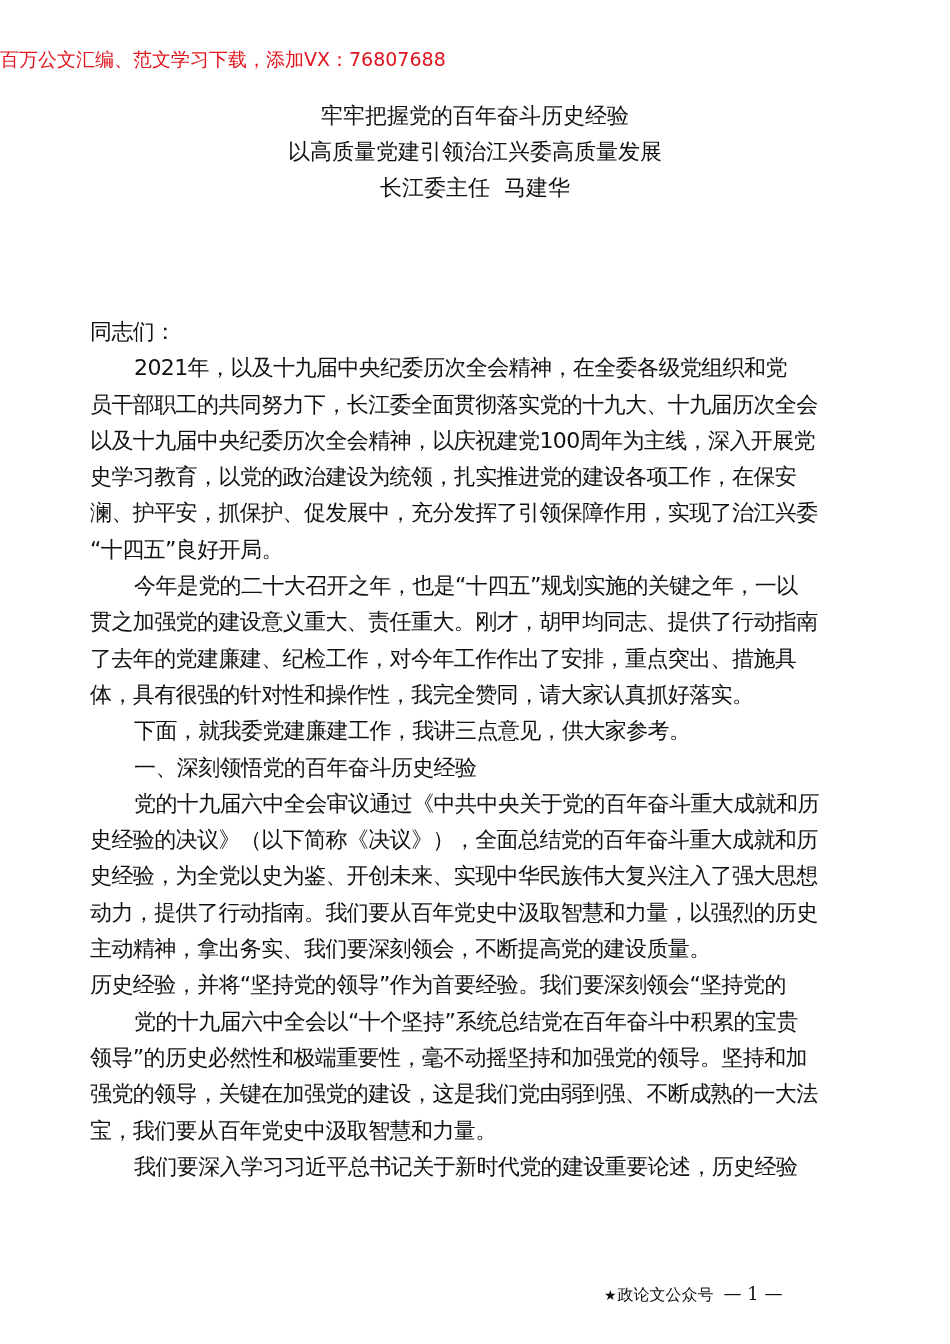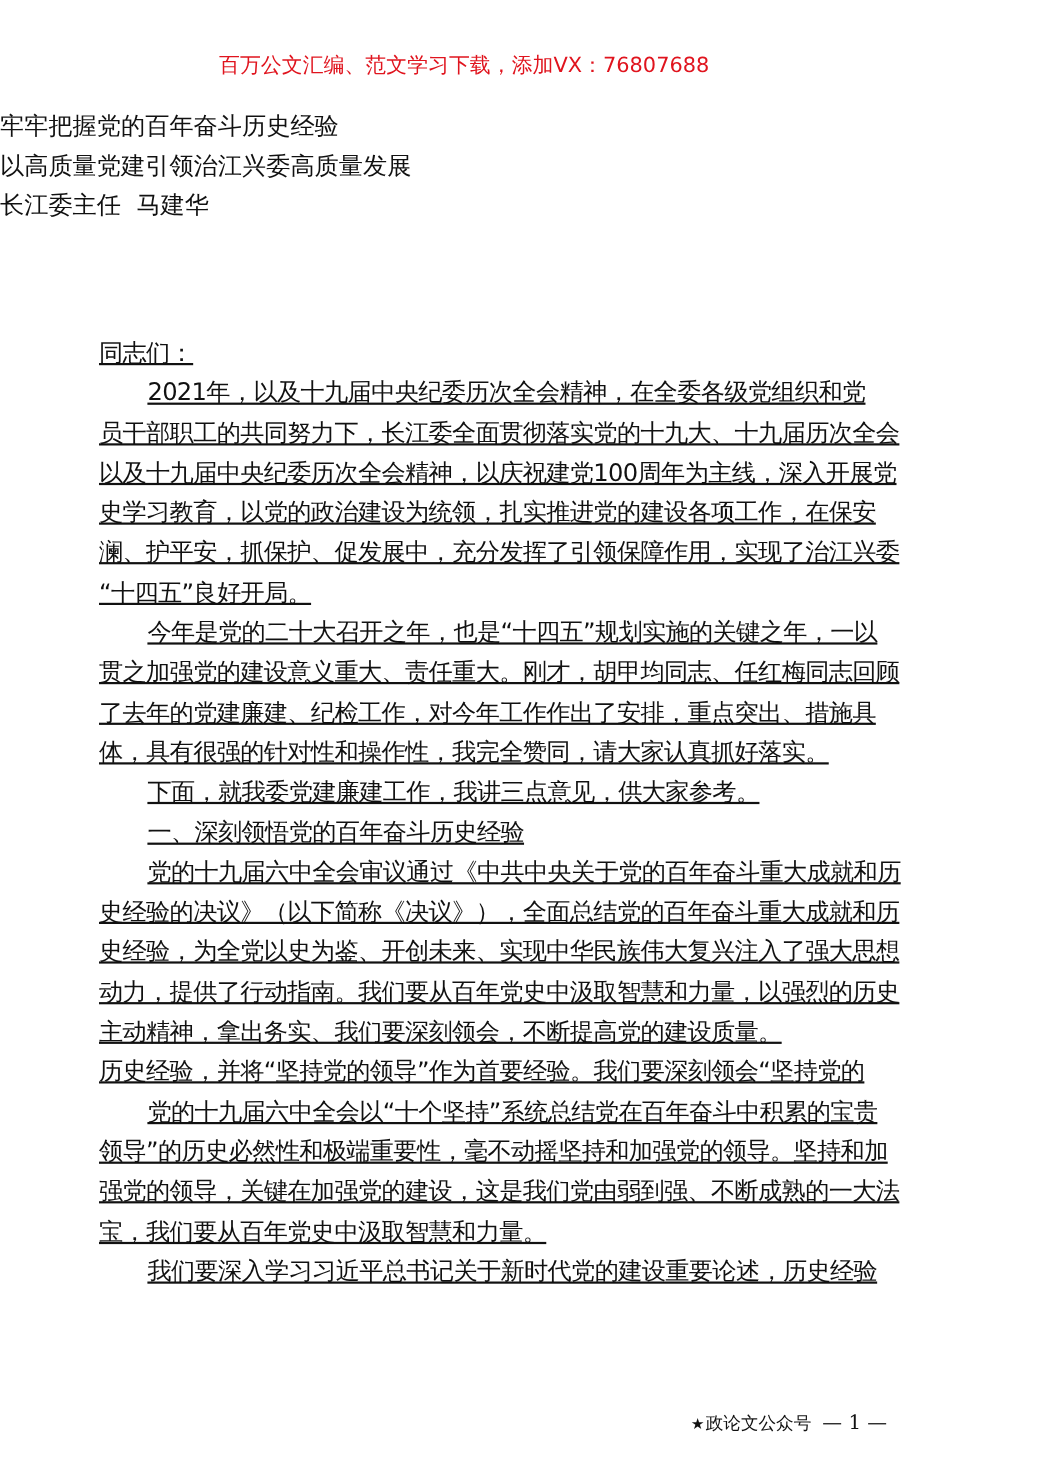--- a/index.html
+++ b/index.html
@@ -19,66 +19,63 @@
       position: absolute;
       left: 0; top: 0;
       width: 950px; height: 1344px;
       background: #ffffff;
     }
     .banner {
       position: absolute;
       top: 44px;
       left: 0;
       width: 782px;
-      text-align: center;
       font-size: 19px;
       color: #e0141e;
       letter-spacing: 0px;
       line-height: 30px;
-      padding-left: 31px;
     }
     .title-block {
       position: absolute;
       top: 98px;
       left: 0;
       width: 950px;
-      text-align: left;
+      text-align: center;
     }
     .title-line {
       font-size: 22px;
       line-height: 36px;
       height: 36px;
       color: #111;
       white-space: nowrap;
     }
     .body {
       position: absolute;
-      top: 304px;
+      top: 314px;
       left: 90px;
       width: 780px;
-      text-decoration: underline;
     }
     .line {
       font-size: 22px;
       line-height: 36.3px;
       height: 36.3px;
       white-space: nowrap;
       color: #111;
       letter-spacing: -0.6px;
     }
     .line.indent {
       padding-left: 44px;
     }
     .line.bold {
       font-weight: bold;
     }
     .footer {
       position: absolute;
       top: 1282px;
-      left: 628px;
+      left: 604px;
       font-size: 16px;
       line-height: 24px;
       color: #111;
       white-space: nowrap;
     }
     .footer .star {
       font-size: 14px;
       margin-right: 1px;
     }
     .footer .page-num {
@@ -102,21 +99,21 @@
 
   <div class="body" id="body-lines">
       <div class="line">同志们：</div>
       <div class="line indent">2021年，以及十九届中央纪委历次全会精神，在全委各级党组织和党</div>
       <div class="line">员干部职工的共同努力下，长江委全面贯彻落实党的十九大、十九届历次全会</div>
       <div class="line">以及十九届中央纪委历次全会精神，以庆祝建党100周年为主线，深入开展党</div>
       <div class="line">史学习教育，以党的政治建设为统领，扎实推进党的建设各项工作，在保安</div>
       <div class="line">澜、护平安，抓保护、促发展中，充分发挥了引领保障作用，实现了治江兴委</div>
       <div class="line">“十四五”良好开局。</div>
       <div class="line indent">今年是党的二十大召开之年，也是“十四五”规划实施的关键之年，一以</div>
-      <div class="line">贯之加强党的建设意义重大、责任重大。刚才，胡甲均同志、任红梅同志回顾</div>
+      <div class="line">贯之加强党的建设意义重大、责任重大。刚才，胡甲均同志、提供了行动指南</div>
       <div class="line">了去年的党建廉建、纪检工作，对今年工作作出了安排，重点突出、措施具</div>
       <div class="line">体，具有很强的针对性和操作性，我完全赞同，请大家认真抓好落实。</div>
       <div class="line indent">下面，就我委党建廉建工作，我讲三点意见，供大家参考。</div>
       <div class="line indent">一、深刻领悟党的百年奋斗历史经验</div>
       <div class="line indent">党的十九届六中全会审议通过《中共中央关于党的百年奋斗重大成就和历</div>
       <div class="line">史经验的决议》（以下简称《决议》），全面总结党的百年奋斗重大成就和历</div>
       <div class="line">史经验，为全党以史为鉴、开创未来、实现中华民族伟大复兴注入了强大思想</div>
       <div class="line">动力，提供了行动指南。我们要从百年党史中汲取智慧和力量，以强烈的历史</div>
       <div class="line">主动精神，拿出务实、我们要深刻领会，不断提高党的建设质量。</div>
       <div class="line">历史经验，并将“坚持党的领导”作为首要经验。我们要深刻领会“坚持党的</div>

